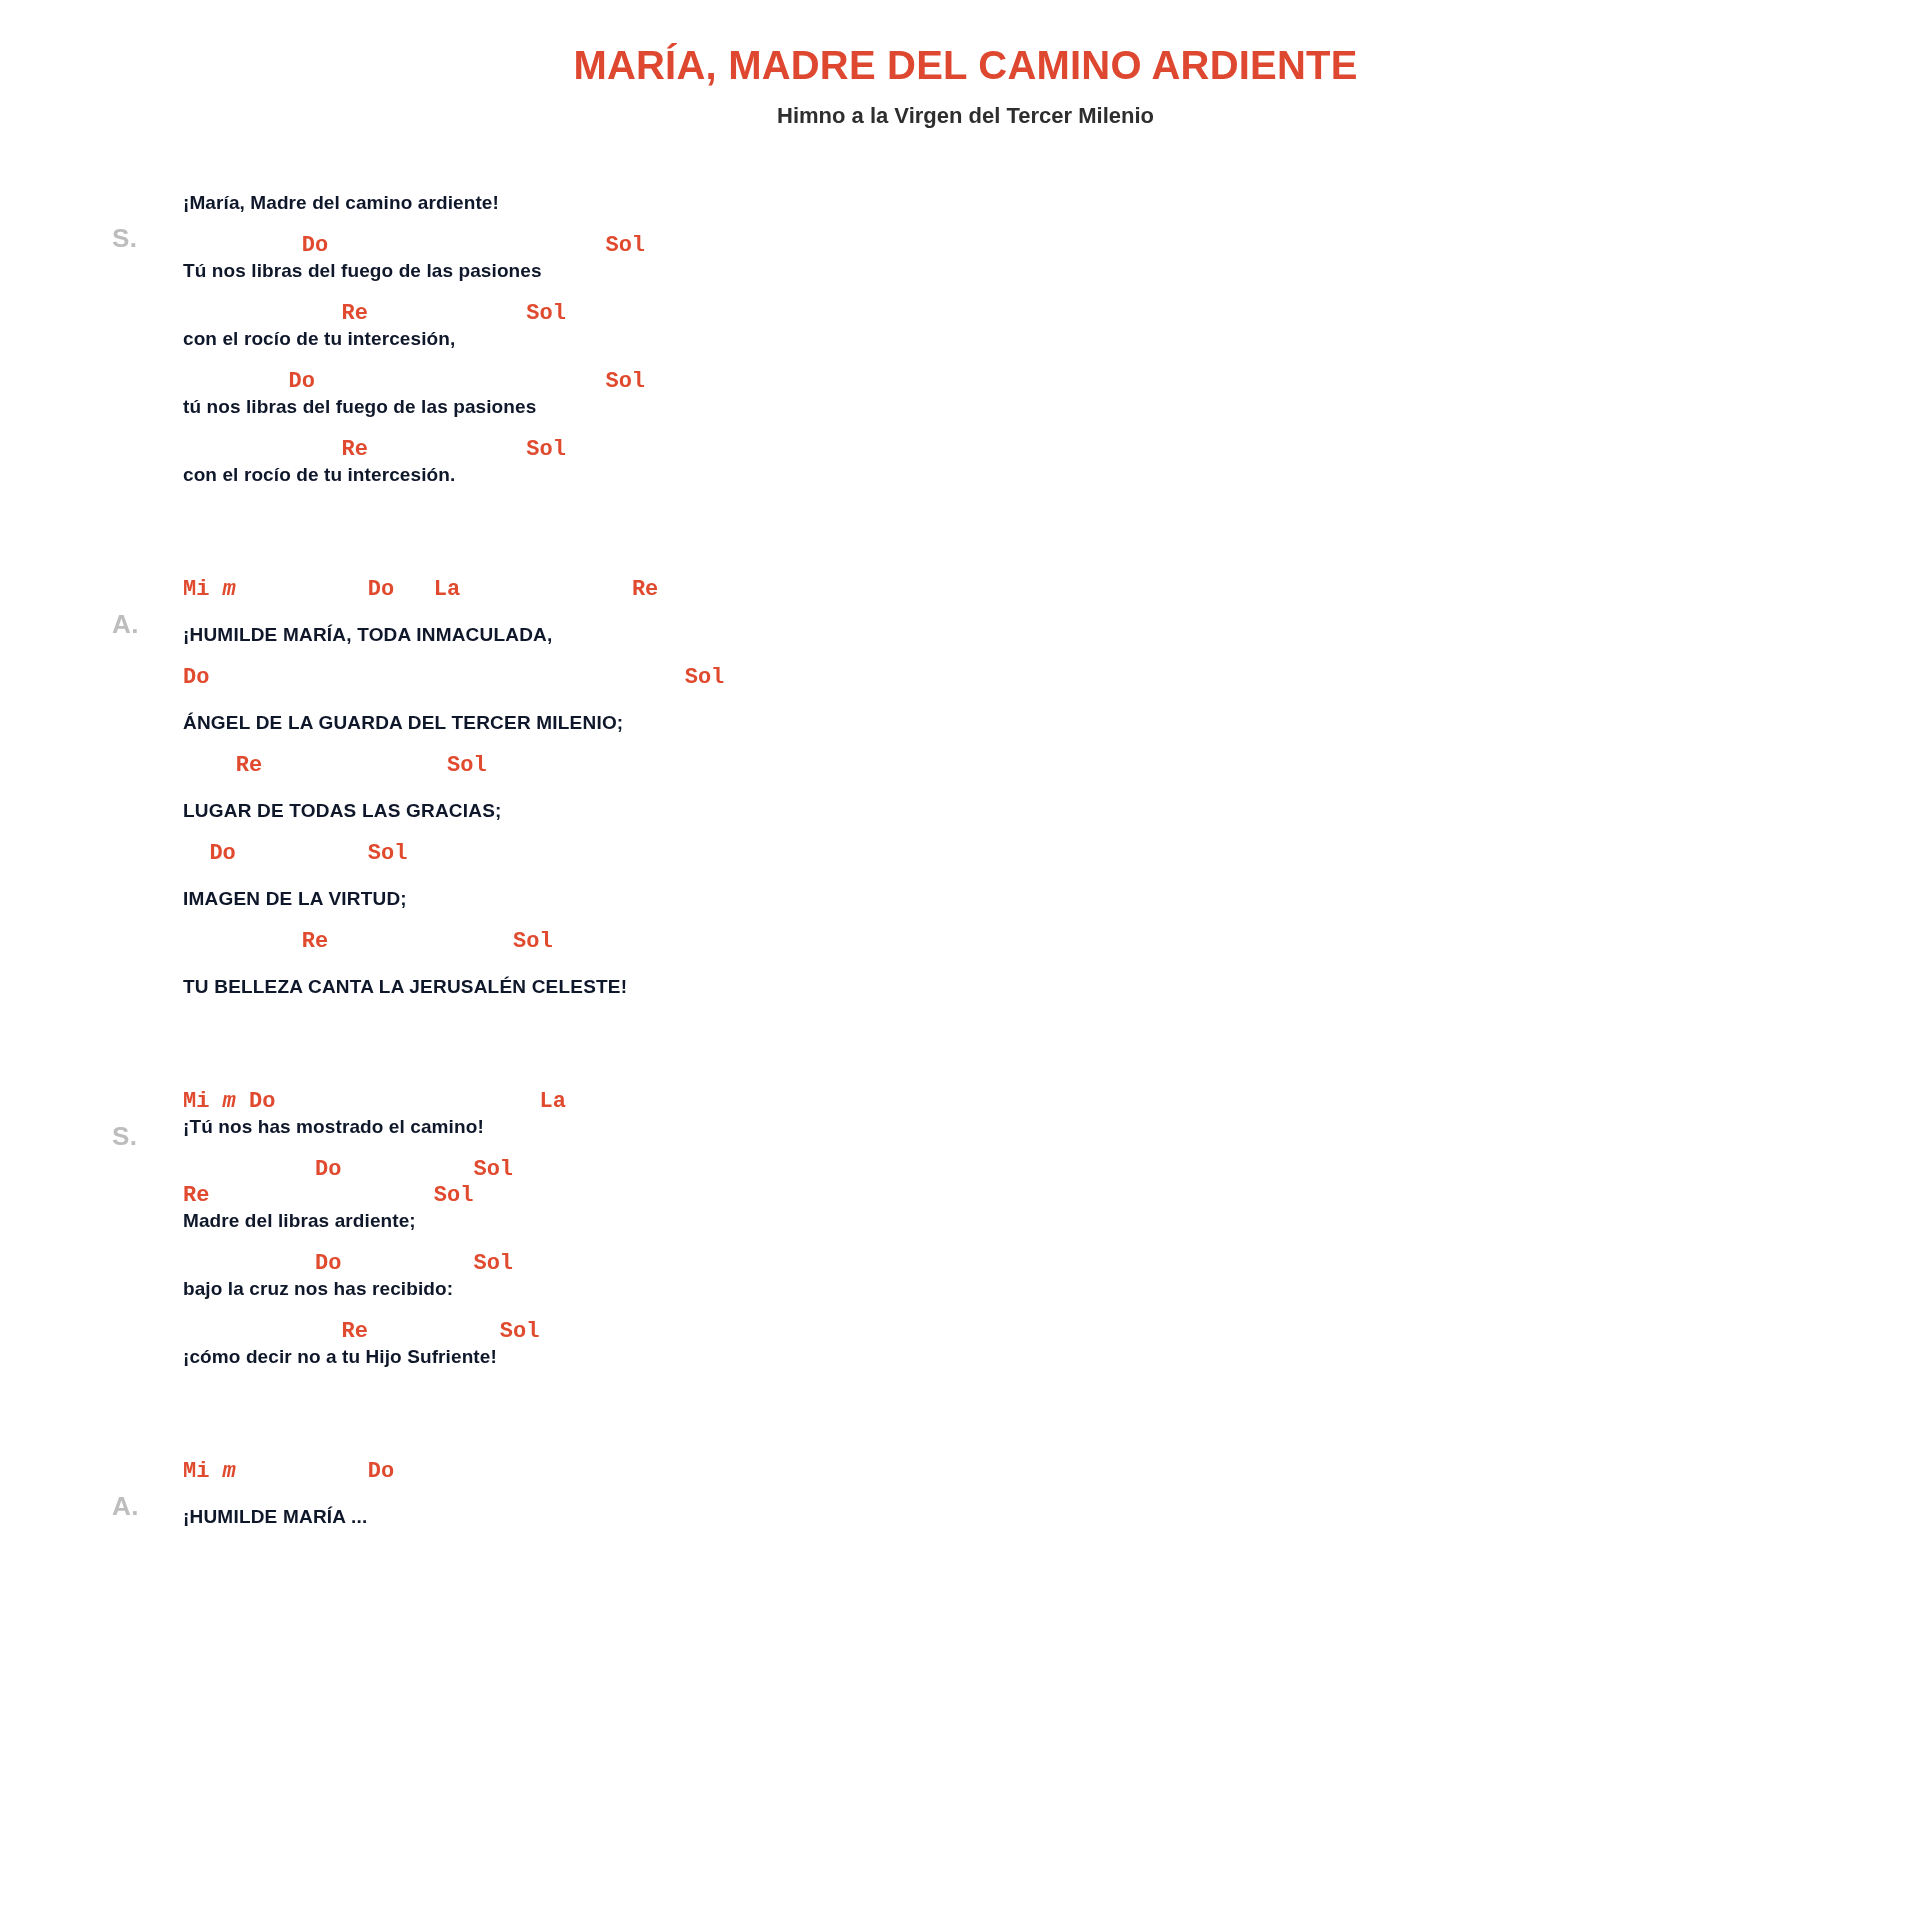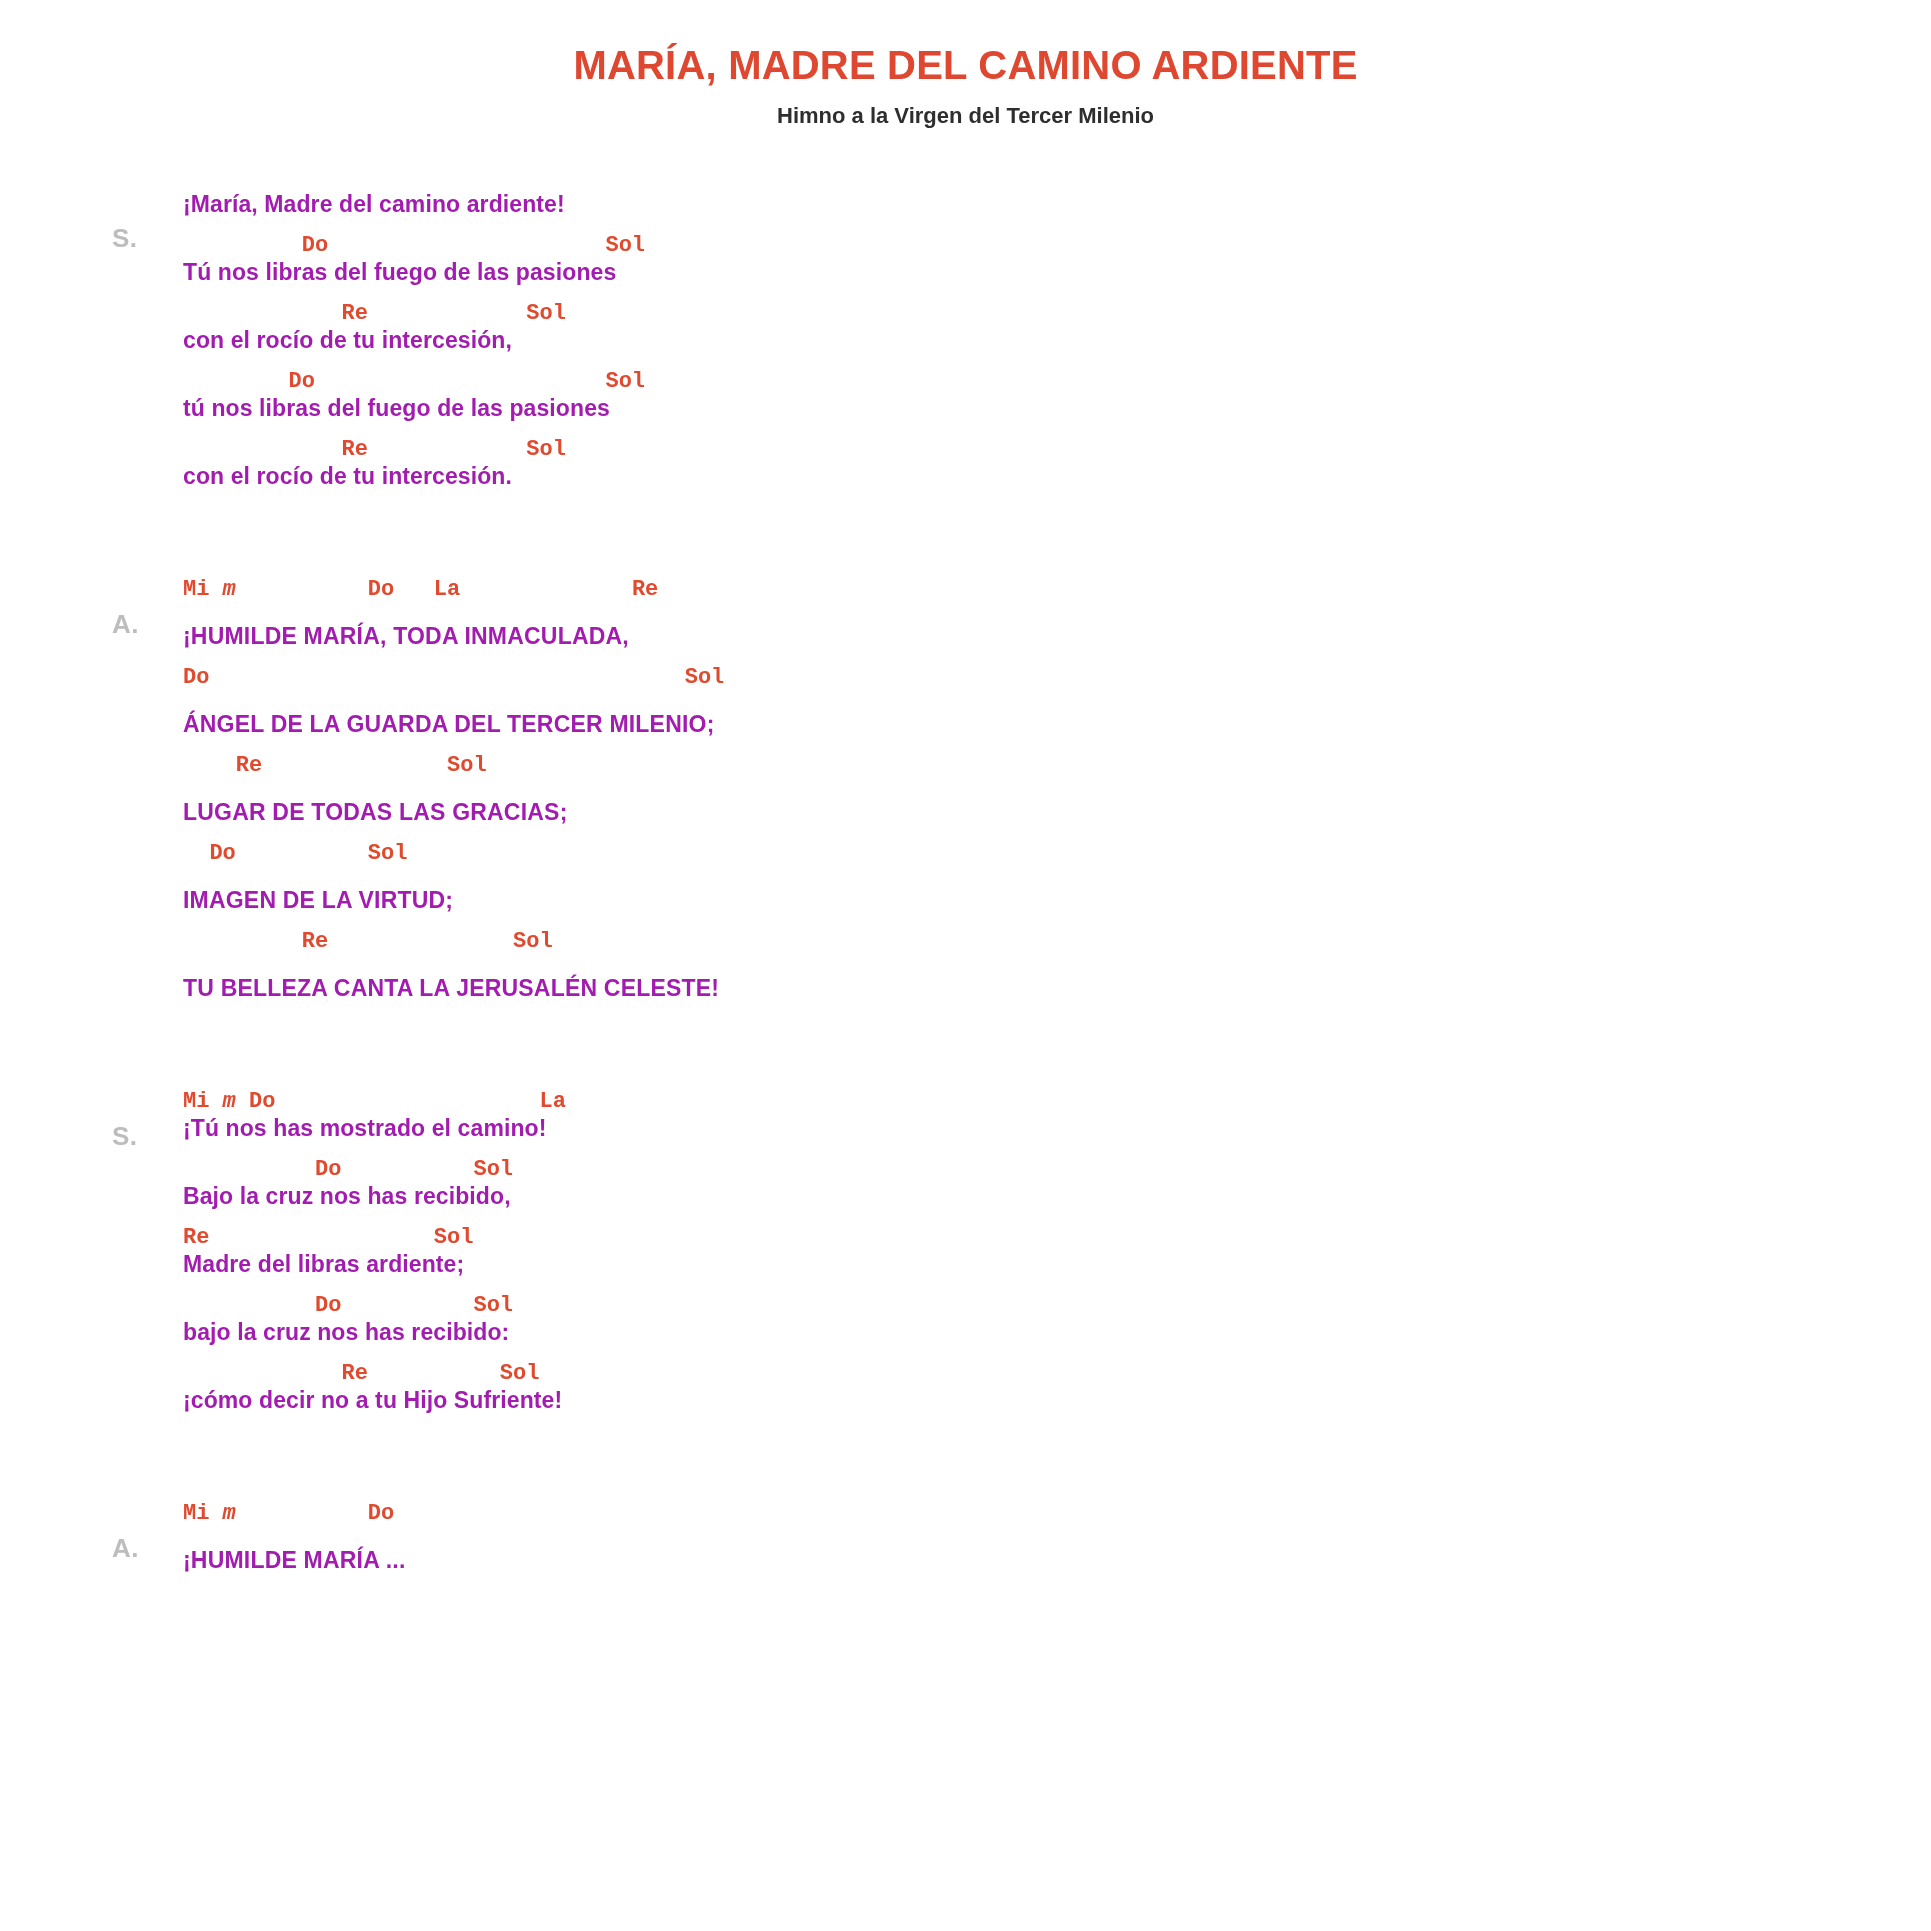--- a/index.html
+++ b/index.html
@@ -89,23 +89,23 @@
     height: 26px;
     white-space: pre;
     font-family: "Liberation Mono", monospace;
     letter-spacing: 0px;
   }
   .chord-line .minor {
     font-style: italic;
     font-weight: bold;
   }
   .lyric-line {
-    font-size: 23px;
-    font-weight: bold;
-    color: #a21caf;
+    font-size: 19px;
+    font-weight: bold;
+    color: #0f172a;
     line-height: 1;
     height: 42px;
     white-space: pre;
     letter-spacing: 0.1px;
   }
   .lyric-line.refrain {
     font-weight: bold;
     letter-spacing: 0.2px;
     margin-top: 20px;
   }
@@ -167,21 +167,20 @@
         </div>
       </div>
       <div class="stanza">
         <div class="speaker" style="top: 32px;">S.</div>
         <div class="line-pair">
           <div class="chord-line"><span>Mi </span><span class="minor">m</span><span> Do                    La</span></div>
           <div class="lyric-line">¡Tú nos has mostrado el camino!</div>
         </div>
         <div class="line-pair">
           <div class="chord-line">          Do          Sol</div>
-          <div class="lyric-line">Bajo la cruz nos has recibido,</div>
         </div>
         <div class="line-pair">
           <div class="chord-line">Re                 Sol</div>
           <div class="lyric-line">Madre del libras ardiente;</div>
         </div>
         <div class="line-pair">
           <div class="chord-line">          Do          Sol</div>
           <div class="lyric-line">bajo la cruz nos has recibido:</div>
         </div>
         <div class="line-pair">

